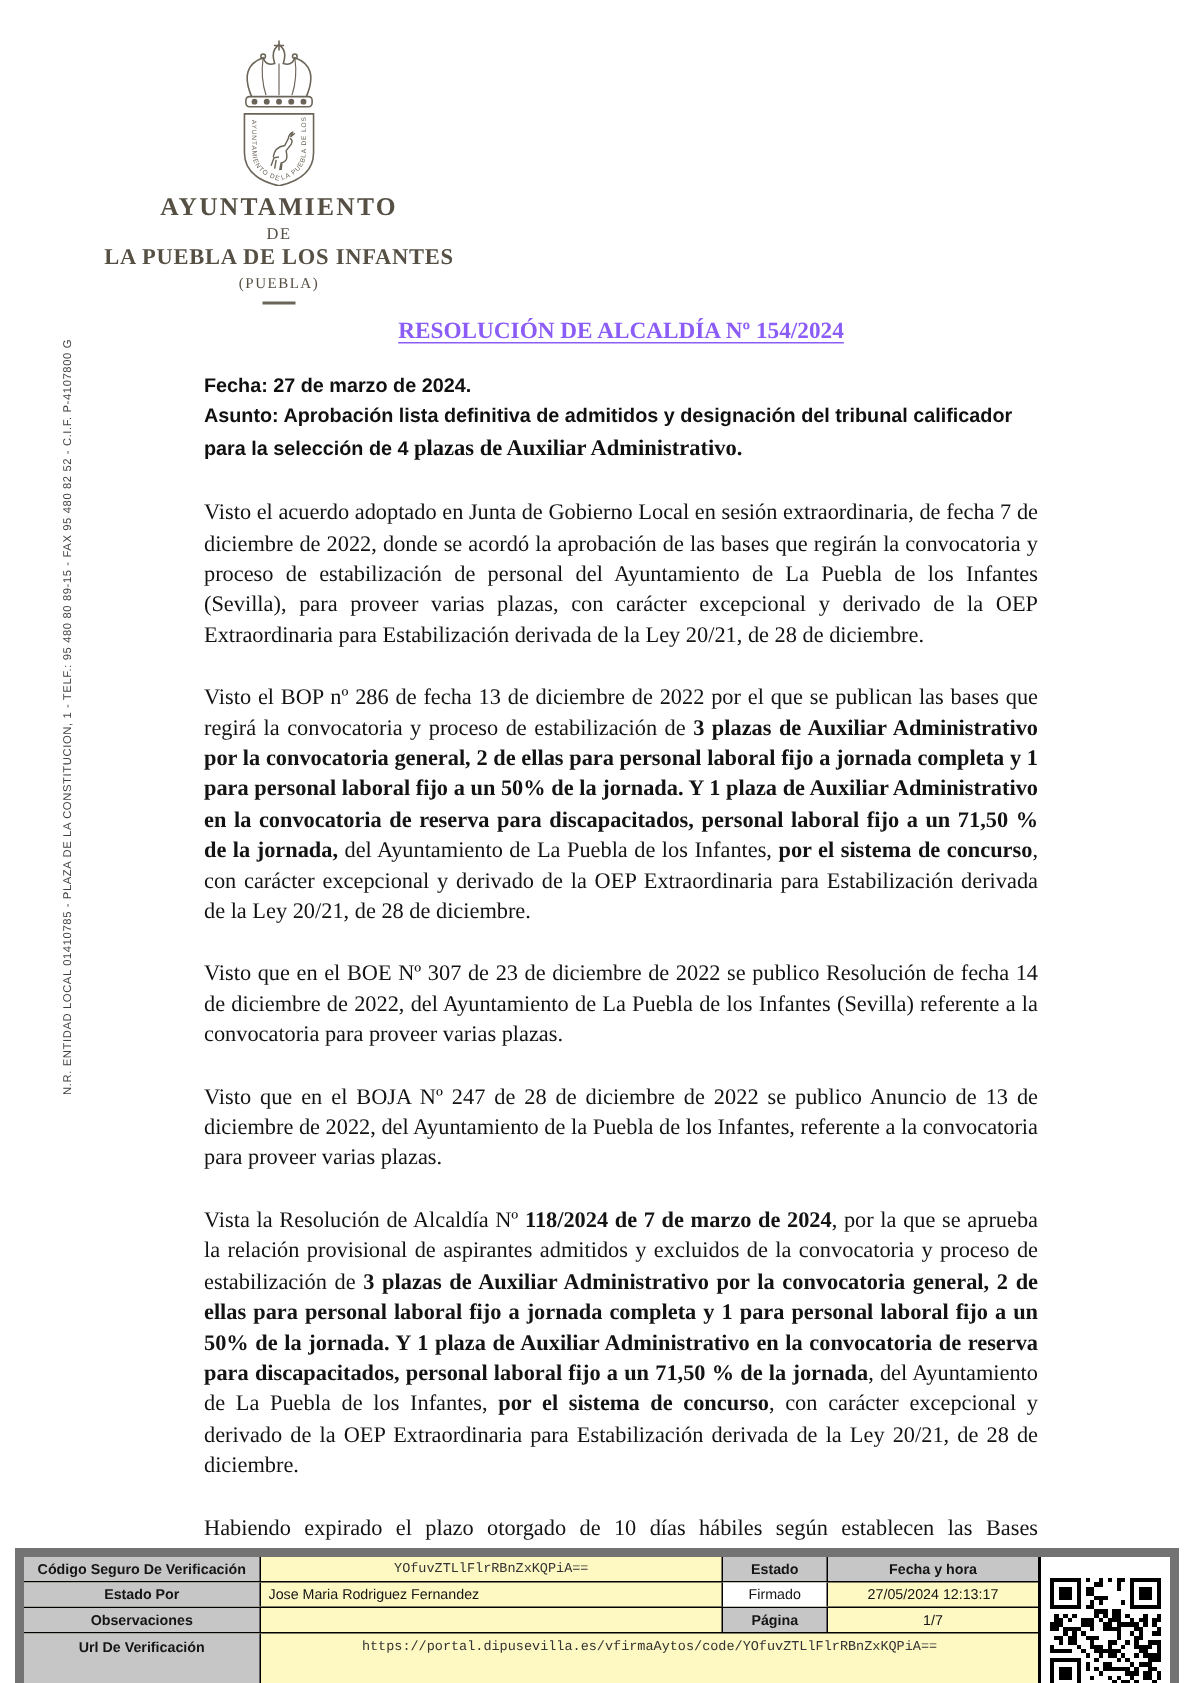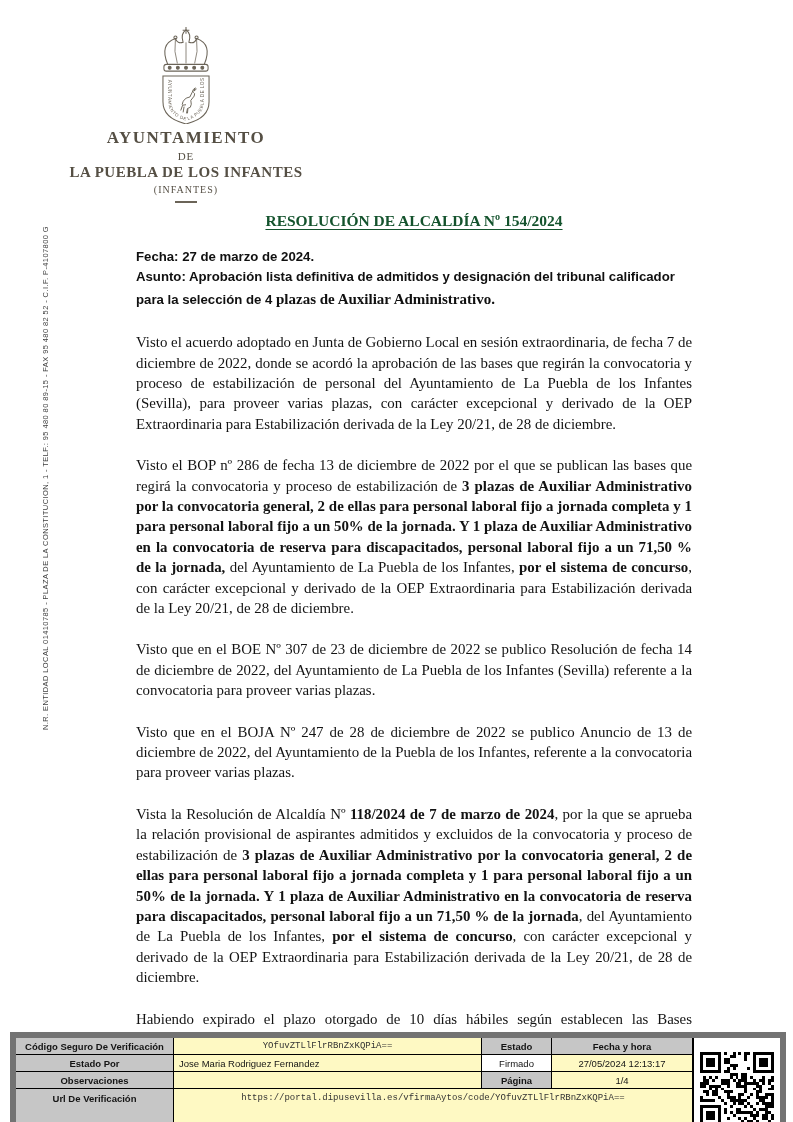--- a/index.html
+++ b/index.html
@@ -56,21 +56,21 @@
     left: 136px;
     top: 212px;
     width: 556px;
   }
   .doc-title {
     text-align: center;
     font-weight: bold;
     font-size: 15.5px;
     text-decoration: underline;
     text-underline-offset: 3px;
-    color: #14532d;
+    color: #8b5cf6;
     margin-bottom: 17px;
   }
   .meta {
     font-family: "Liberation Sans", sans-serif;
     font-weight: bold;
     font-size: 13.2px;
     line-height: 1.55;
     margin-bottom: 21px;
     color: #101010;
   }
@@ -150,21 +150,21 @@
         </text>
       </g>
 
       <g stroke-width="1">
         <path d="M46 84 q1 -7 8 -8 l2.5 -5 q0.5 -3.5 3.5 -4.5 M58 70 l1.5 -3.5 M58 70 l3 -2.5 M57.5 71 q2.5 1 1 4 l-3.5 4.5 0.5 4 q0 4 -4 4.5 l-1 5 M52 88 l-0.5 5 M48 86 l-1 6 M50 84 l-3.5 0.5 -2 5.5"></path>
       </g>
     </svg>
     <div class="org-line1">AYUNTAMIENTO</div>
     <div class="org-line2">DE</div>
     <div class="org-line3">LA PUEBLA DE LOS INFANTES</div>
-    <div class="org-line4">(INFANTES)</div>
+    <div class="org-line4">(PUEBLA)</div>
     <div class="org-dash"></div>
   </div>
 
   <div class="content">
     <div class="doc-title">RESOLUCIÓN DE ALCALDÍA Nº 154/2024</div>
 
     <div class="meta">
       <div>Fecha: 27 de marzo de 2024.</div>
       <div><span style="font-weight: bold;">Asunto: Aprobación lista definitiva de admitidos y designación del tribunal calificador para la selección de 4 </span><span class="serif-run" style="font-weight: bold; margin-top: 24px;">plazas de Auxiliar Administrativo.</span></div>
     </div>
@@ -188,21 +188,21 @@
       <div class="frow r-std">
         <div class="fcell c-label">Estado Por</div>
         <div class="fcell c-value name-cell">Jose Maria Rodriguez Fernandez</div>
         <div class="fcell c-head" style="background:#fff;font-weight:normal;">Firmado</div>
         <div class="fcell c-wide">27/05/2024 12:13:17</div>
       </div>
       <div class="frow r-std">
         <div class="fcell c-label">Observaciones</div>
         <div class="fcell c-value"></div>
         <div class="fcell c-head">Página</div>
-        <div class="fcell c-wide">1/4</div>
+        <div class="fcell c-wide">1/7</div>
       </div>
       <div class="frow r-url">
         <div class="fcell c-label">Url De Verificación</div>
         <div class="fcell c-value mono">https://portal.dipusevilla.es/vfirmaAytos/code/YOfuvZTLlFlrRBnZxKQPiA==</div>
       </div>
     </div>
     <div class="qr-cell">
       <svg viewBox="0 0 100 100" shape-rendering="crispEdges" fill="#000">
           <rect x="32" y="0" width="4" height="4"></rect>
           <rect x="44" y="0" width="4" height="4"></rect>

